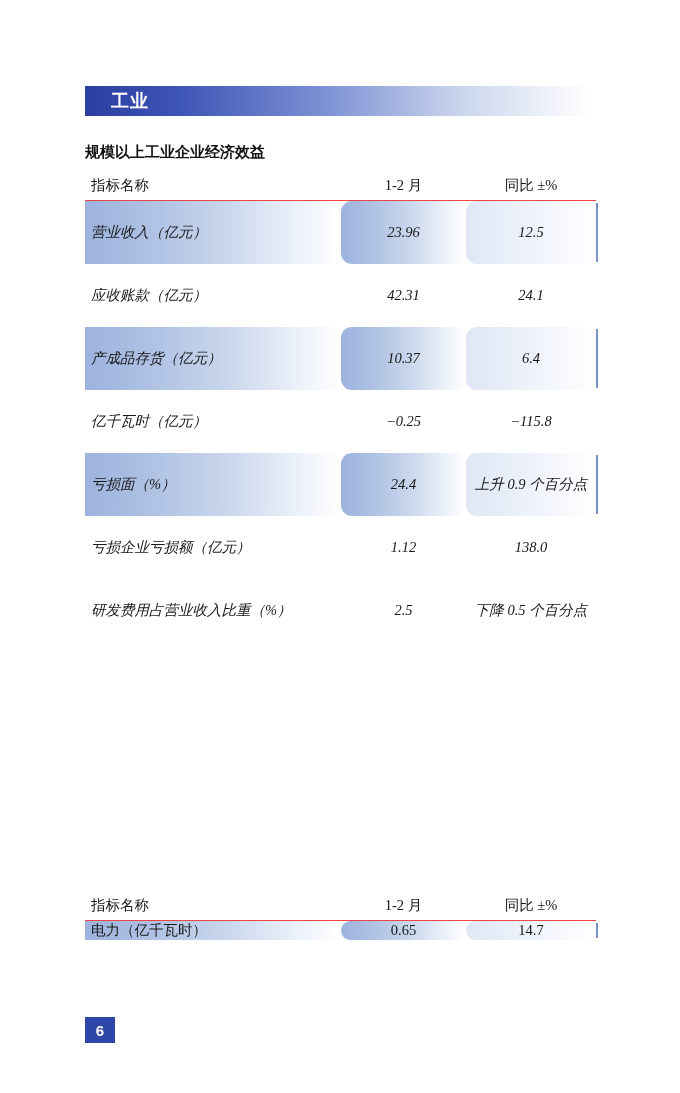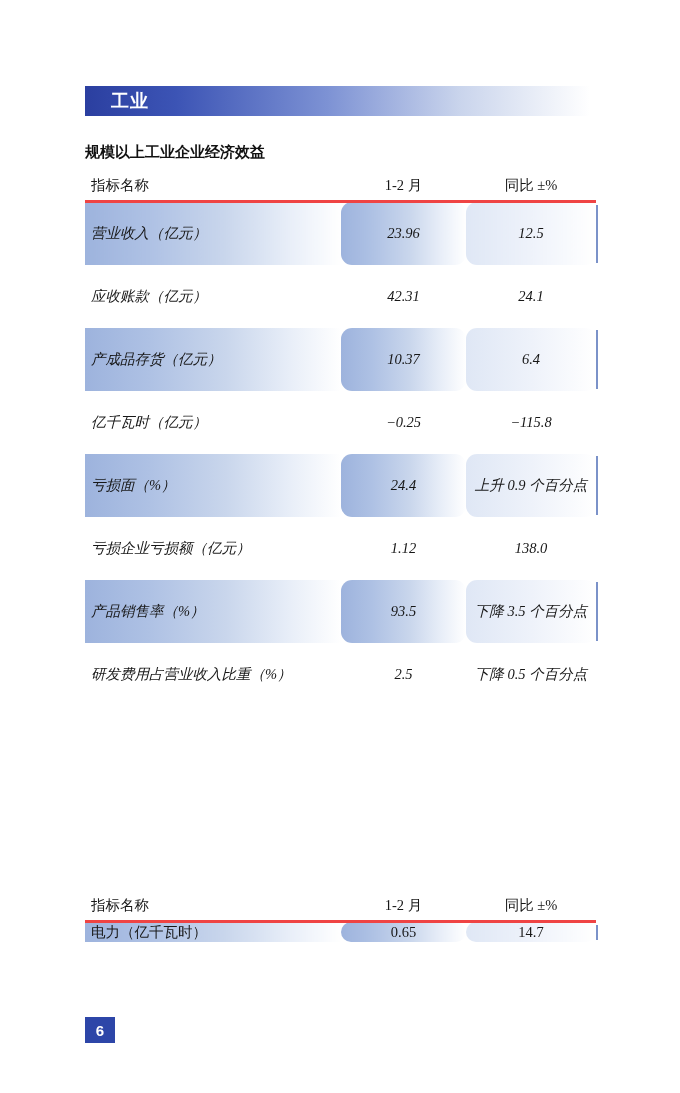--- a/index.html
+++ b/index.html
@@ -67,21 +67,21 @@
     font-size: 14.5px;
     color: #171717;
     vertical-align: middle;
   }
   .col-name   { width: 250px; text-align: left; padding-left: 6px !important; }
   .col-value  { width: 125px; text-align: center; }
   .col-yoy    { width: 130px; text-align: center; }
 
   thead th {
     height: 30px;
-    border-bottom: 3px solid #ef4444;
+    border-bottom: 1px solid #ef4444;
     font-size: 14.5px;
   }
   thead th.col-value { text-align: center; }
   thead th.col-yoy { text-align: center; }
 
   tbody tr { height: 32px; }
   tbody tr.tall { height: 63px; font-style: italic; }
 
   
   tbody tr.shaded td {
@@ -170,25 +170,20 @@
         <tr class="tall shaded">
           <td class="col-name">亏损面（%）</td>
           <td class="col-value num">24.4</td>
           <td class="col-yoy num">上升 0.9 个百分点</td>
         </tr>
         <tr class="tall">
           <td class="col-name">亏损企业亏损额（亿元）</td>
           <td class="col-value num">1.12</td>
           <td class="col-yoy num">138.0</td>
         </tr>
-        <tr class="tall shaded">
-          <td class="col-name">产品销售率（%）</td>
-          <td class="col-value num">93.5</td>
-          <td class="col-yoy num">下降 3.5 个百分点</td>
-        </tr>
         <tr class="tall">
           <td class="col-name">研发费用占营业收入比重（%）</td>
           <td class="col-value num">2.5</td>
           <td class="col-yoy num">下降 0.5 个百分点</td>
         </tr>
       </tbody>
     </table>
   </div>
 
   <div class="table-block" id="energy-block">

